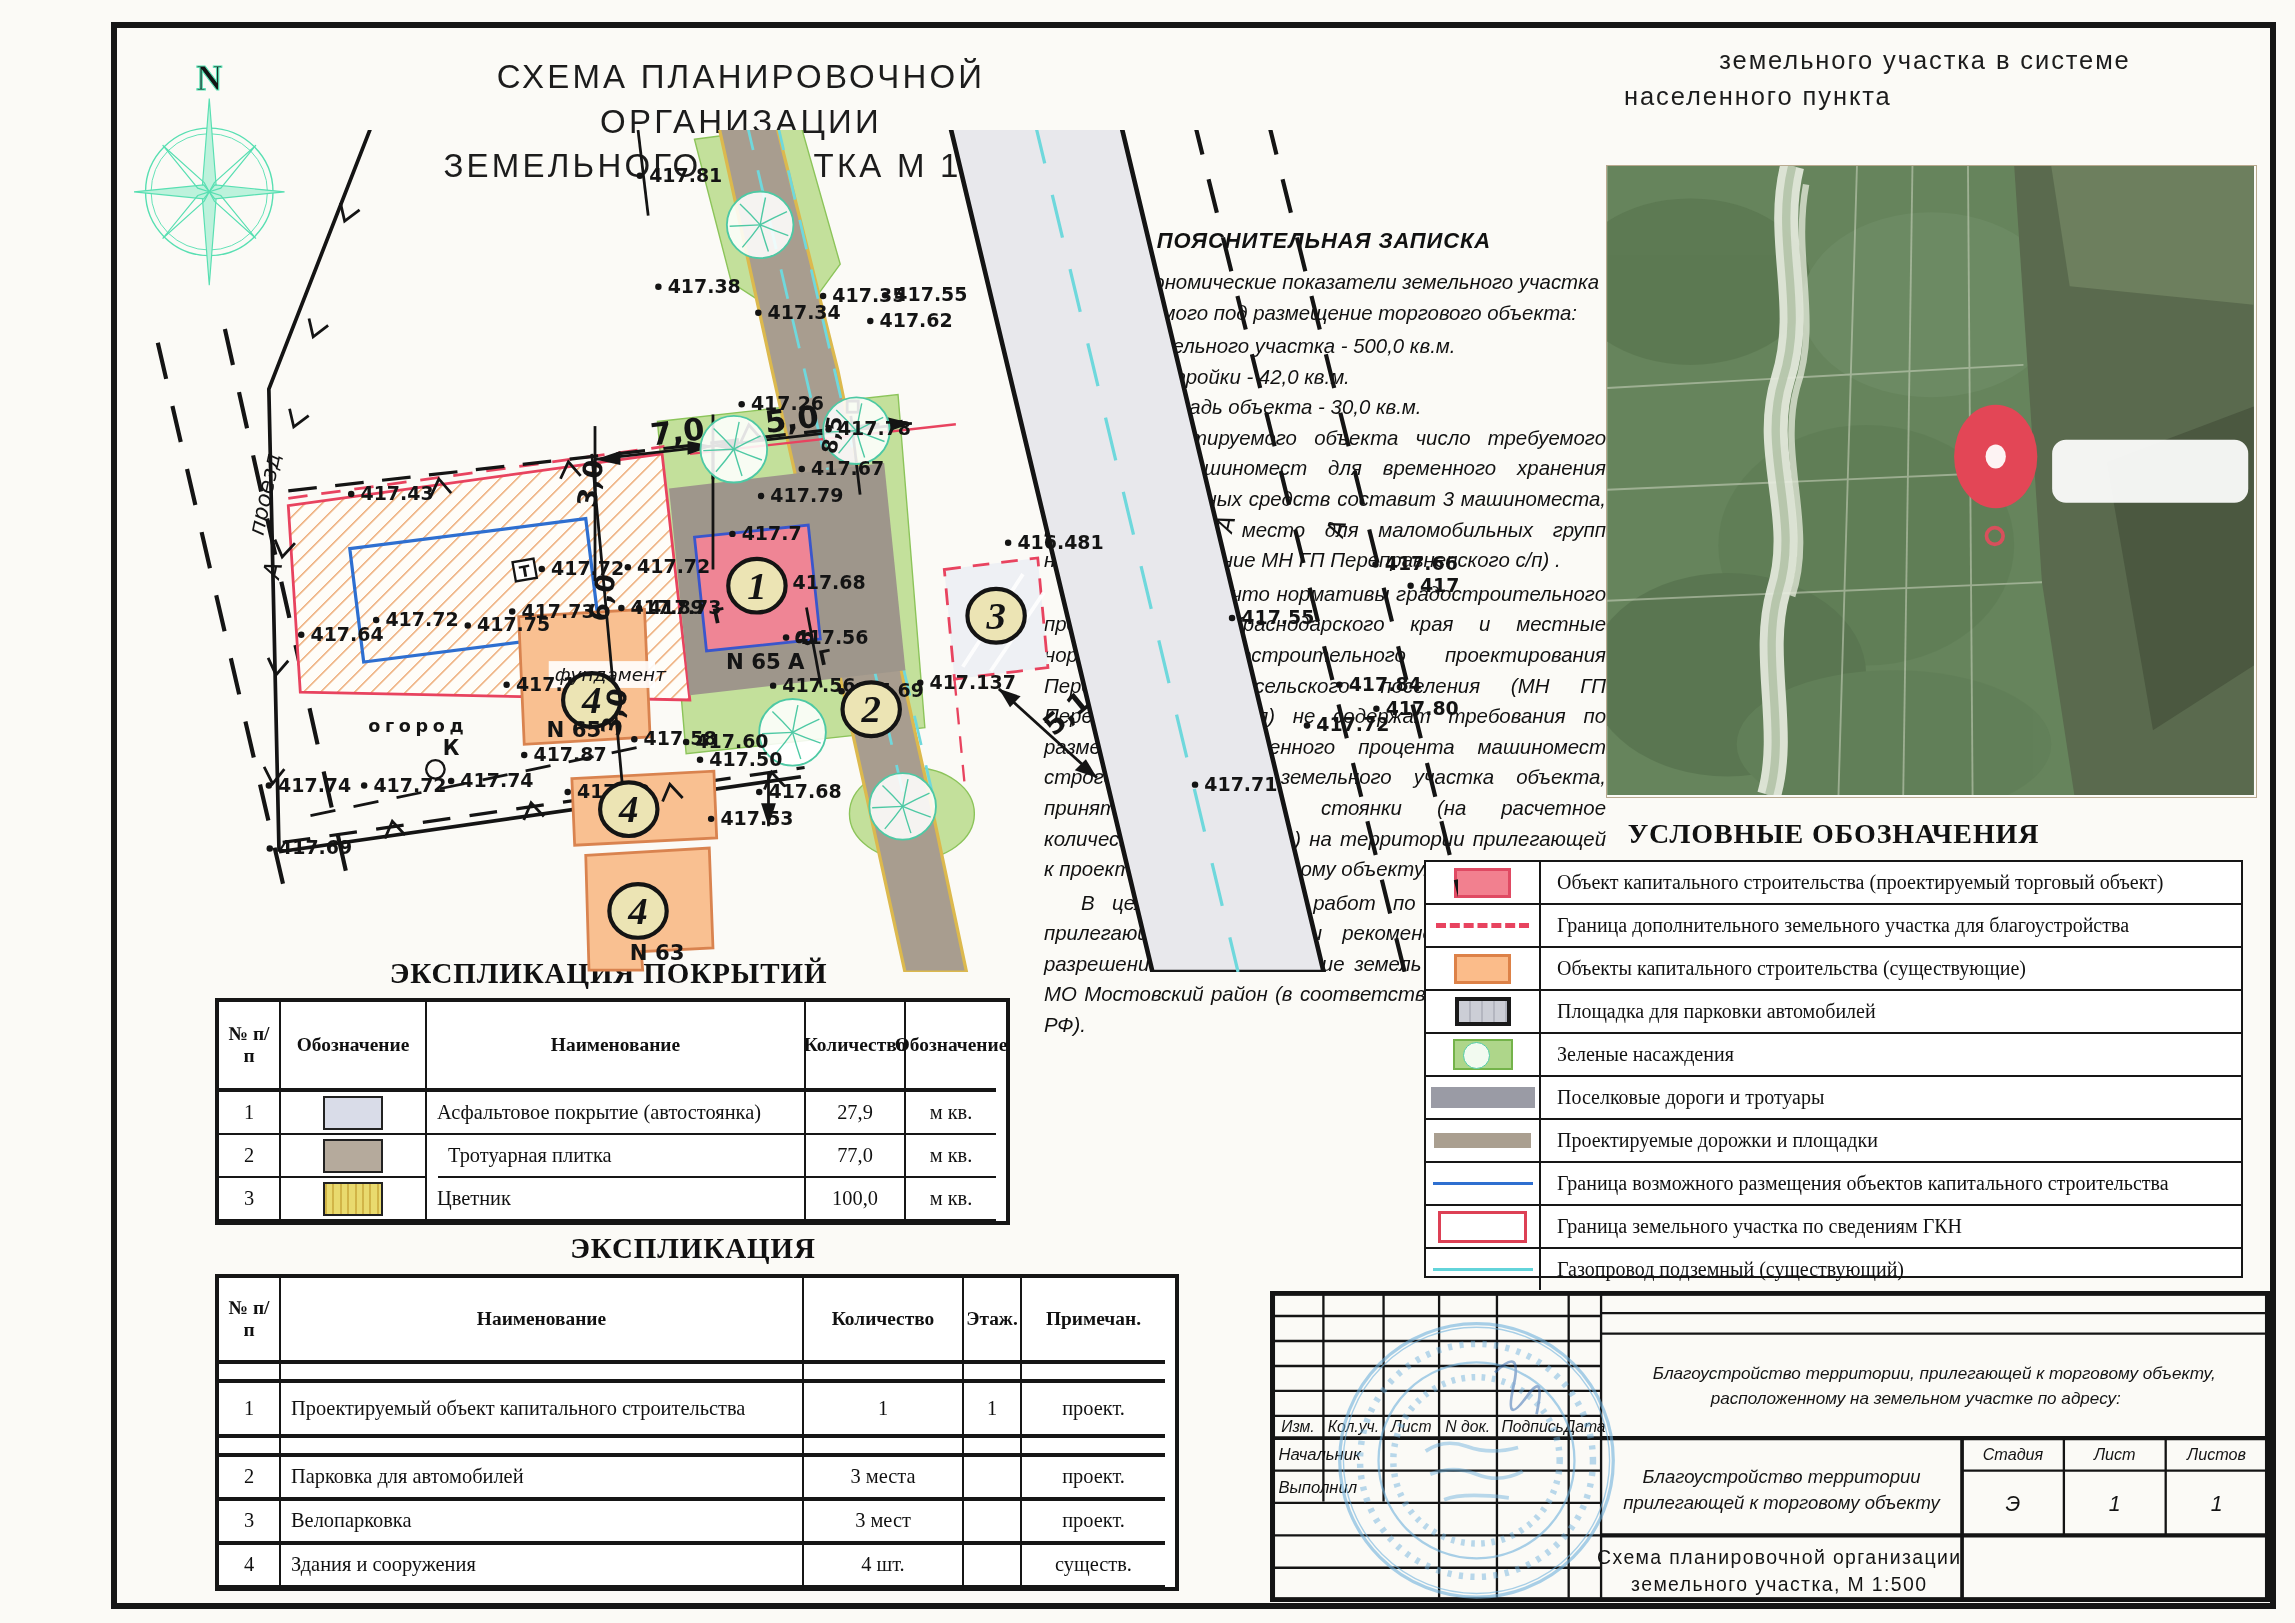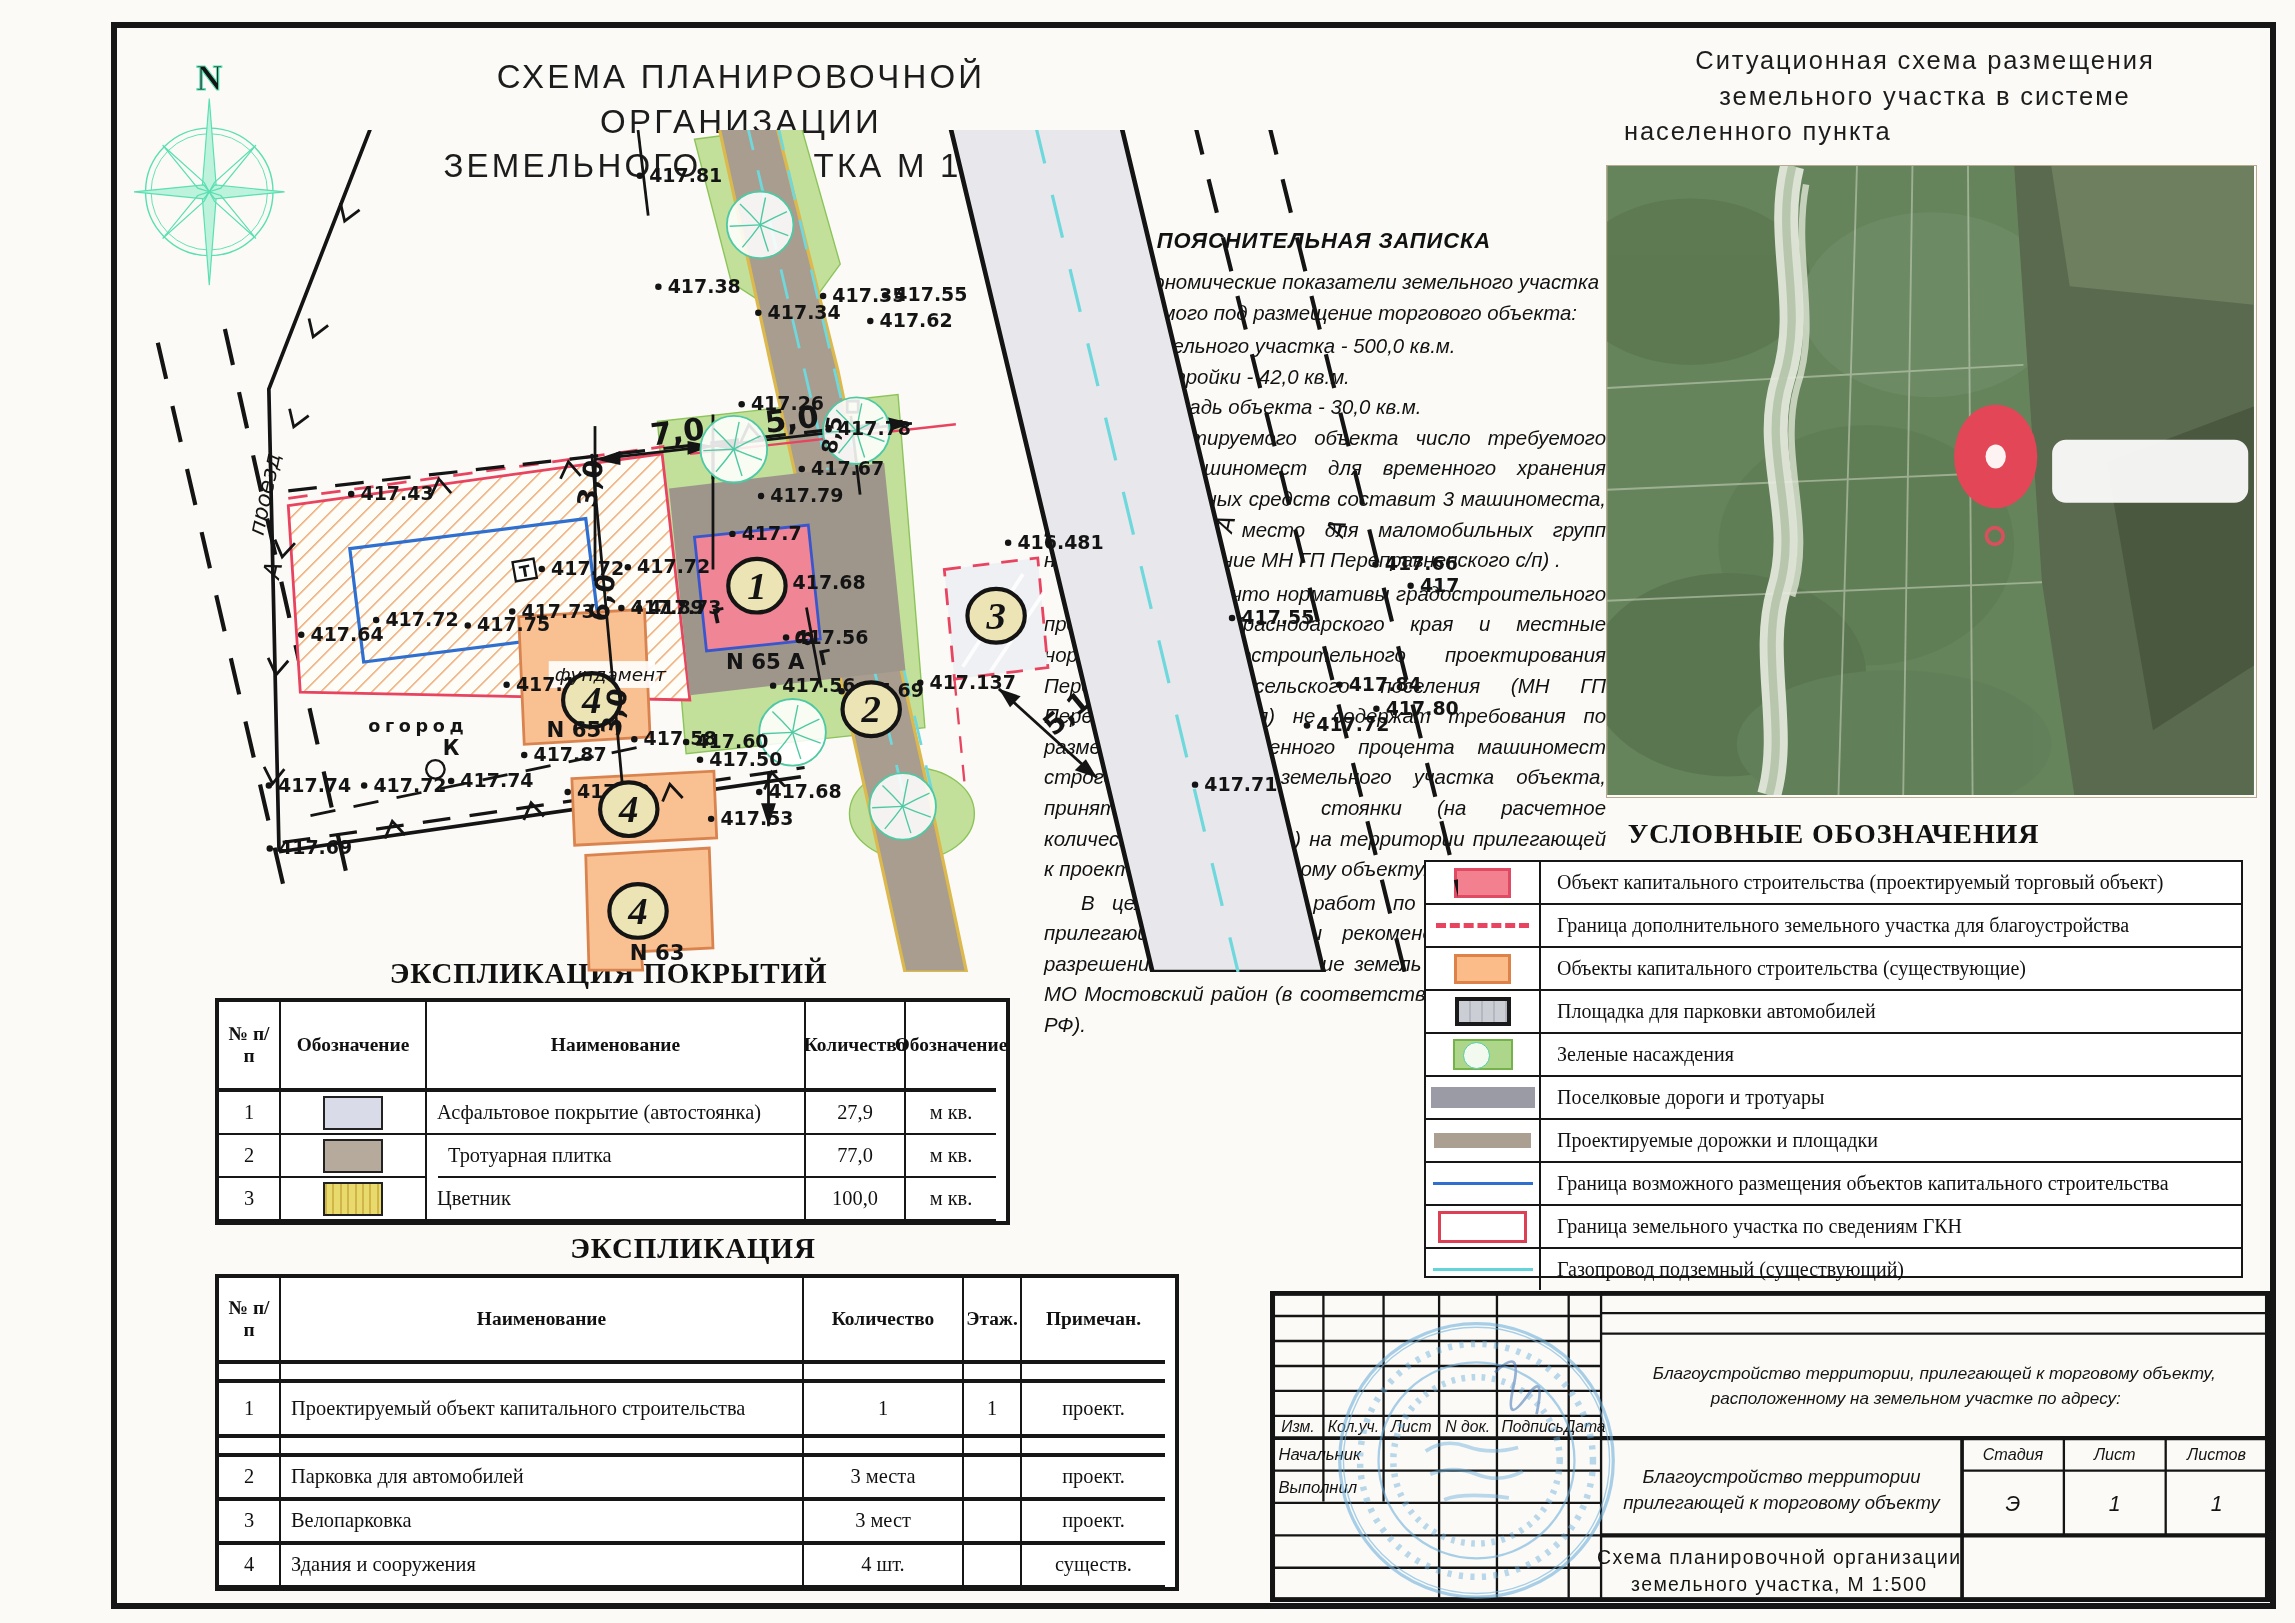--- a/index.html
+++ b/index.html
@@ -83,21 +83,20 @@
       <path d="M62,431 L152,350 L163,330 L138,338 Z" fill="none"></path>
     </g>
   </svg>
 
   <div class="abs drawtitle" style="left:352px;top:55px;width:778px">
     <div>СХЕМА ПЛАНИРОВОЧНОЙ ОРГАНИЗАЦИИ</div>
     <div>ЗЕМЕЛЬНОГО УЧАСТКА М 1:500</div>
   </div>
 
   <div class="abs sittitle" style="left:1592px;top:43px;width:666px">
-    <div>Ситуационная схема размещения</div>
     <div>земельного участка в системе</div>
     <div style="text-align:left;padding-left:32px">населенного пункта</div>
   </div>
 
   <div id="satwrap" class="abs">
     <svg width="647" height="629" viewBox="0 0 1398 1360">
       <rect width="1398" height="1360" fill="#66845c"></rect>
       <g opacity="0.5">
         <ellipse cx="180" cy="250" rx="260" ry="180" fill="#547049"></ellipse>
         <ellipse cx="560" cy="820" rx="320" ry="260" fill="#5b7a52"></ellipse>

